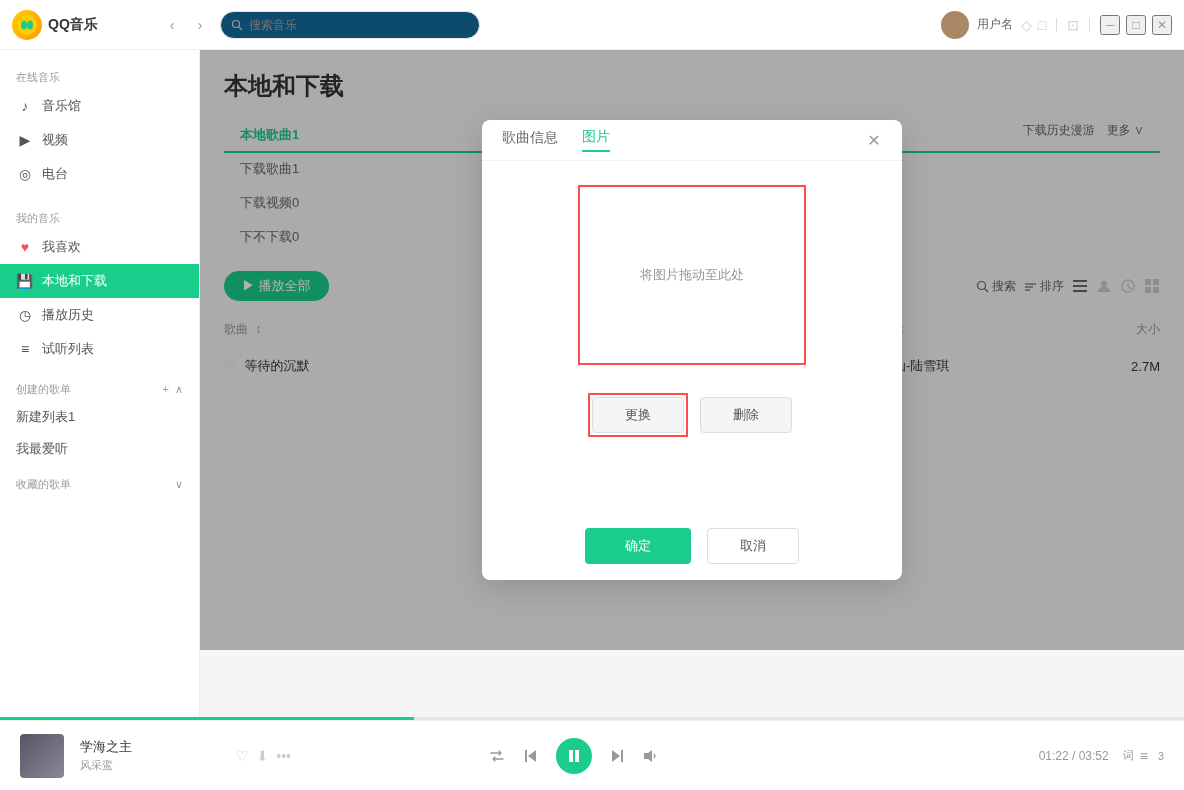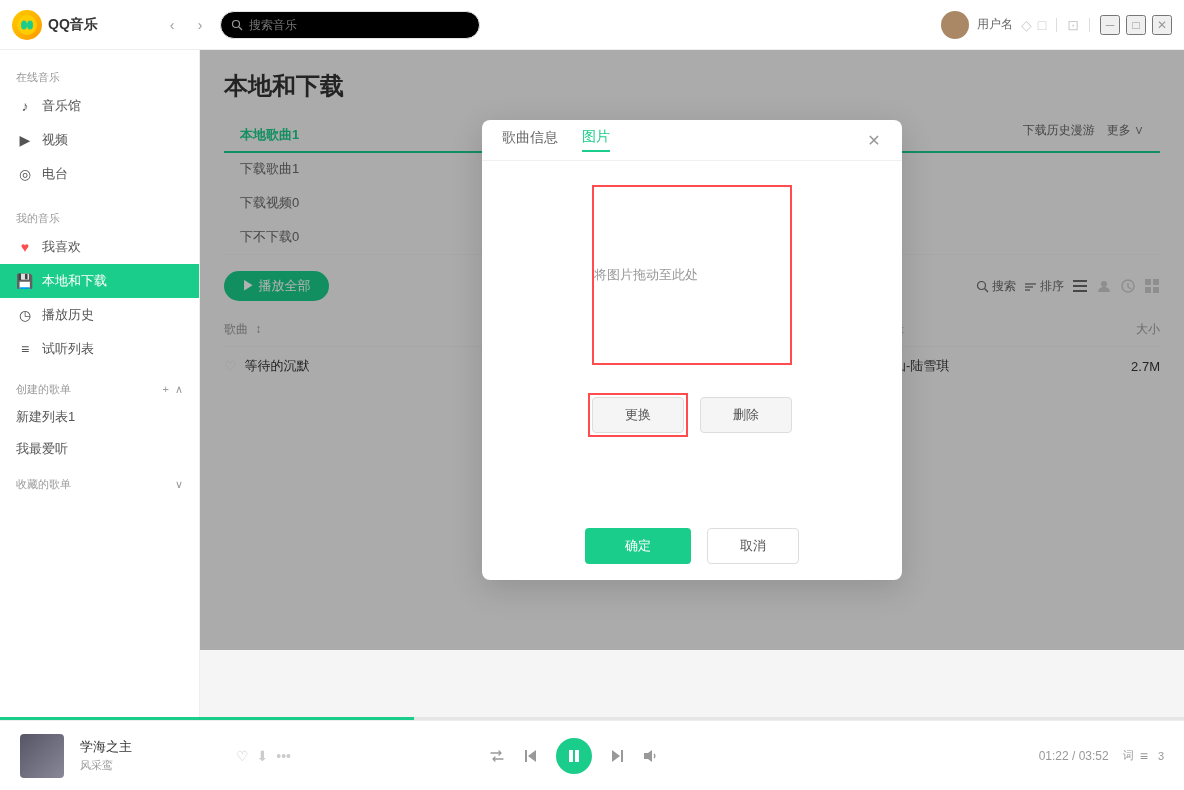--- a/index.html
+++ b/index.html
@@ -12,21 +12,21 @@
     .sidebar { width: 200px; background: #fff; border-right: 1px solid #eee; display: flex; flex-direction: column; padding: 12px 0; flex-shrink: 0; }
     .content { flex: 1; background: #f5f5f5; overflow: hidden; position: relative; }
     .bottombar { height: 70px; background: #fff; border-top: 1px solid #eee; display: flex; align-items: center; padding: 0 20px; gap: 16px; flex-shrink: 0; }
 
     
     .logo-area { display: flex; align-items: center; gap: 6px; width: 140px; }
     .logo-icon { width: 30px; height: 30px; background: linear-gradient(135deg, #ffcc00, #ff9900); border-radius: 50%; display: flex; align-items: center; justify-content: center; font-size: 12px; font-weight: bold; color: #fff; }
     .logo-text { font-size: 14px; font-weight: bold; color: #333; }
     .nav-btns { display: flex; gap: 4px; }
     .nav-btn { width: 24px; height: 24px; border: none; background: none; cursor: pointer; color: #999; font-size: 14px; display: flex; align-items: center; justify-content: center; }
-    .search-bar { flex: 1; max-width: 260px; height: 28px; background: #000000; border: 1px solid #e5e5e5; border-radius: 14px; display: flex; align-items: center; padding: 0 10px; gap: 6px; }
+    .search-bar { flex: 1; max-width: 260px; height: 28px; background: #0c4a6e; border: 1px solid #e5e5e5; border-radius: 14px; display: flex; align-items: center; padding: 0 10px; gap: 6px; }
     .search-bar input { border: none; background: transparent; font-size: 12px; color: #999; outline: none; flex: 1; }
     .titlebar-right { margin-left: auto; display: flex; align-items: center; gap: 8px; }
     .avatar { width: 28px; height: 28px; background: #ccc; border-radius: 50%; overflow: hidden; }
     .username { font-size: 12px; color: #666; }
     .titlebar-icons { display: flex; gap: 6px; align-items: center; color: #999; font-size: 13px; }
     .titlebar-btn { width: 20px; height: 20px; display: flex; align-items: center; justify-content: center; cursor: pointer; font-size: 12px; color: #999; }
     .titlebar-divider { width: 1px; height: 14px; background: #ddd; margin: 0 4px; }
 
     
     .sidebar-section-label { font-size: 11px; color: #999; padding: 8px 16px 4px; }
@@ -65,21 +65,21 @@
     .list-action-item { cursor: pointer; display: flex; align-items: center; gap: 3px; }
 
     
     .modal-overlay { position: absolute; top: 0; left: 0; right: 0; bottom: 70px; background: rgba(0,0,0,0.3); display: flex; align-items: center; justify-content: center; z-index: 100; }
     .modal { background: #fff; border-radius: 8px; width: 420px; min-height: 460px; box-shadow: 0 8px 32px rgba(0,0,0,0.15); display: flex; flex-direction: column; }
     .modal-header { display: flex; align-items: center; padding: 8px 20px; border-bottom: 1px solid #f0f0f0; position: relative; }
     .modal-tab { font-size: 14px; color: #666; margin-right: 24px; cursor: pointer; padding-bottom: 4px; }
     .modal-tab.active { color: #1bcd8b; border-bottom: 2px solid #1bcd8b; }
     .modal-close { position: absolute; right: 16px; top: 50%; transform: translateY(-50%); background: none; border: none; cursor: pointer; font-size: 16px; color: #999; width: 24px; height: 24px; display: flex; align-items: center; justify-content: center; }
     .modal-body { flex: 1; padding: 24px 20px; display: flex; flex-direction: column; align-items: center; gap: 24px; }
-    .image-drop-area { width: 200px; height: 180px; border: 2px solid #ff4d4f; display: flex; align-items: center; font-size: 13px; color: #999; cursor: pointer; }
+    .image-drop-area { width: 228px; height: 180px; border: 2px solid #ff4d4f; display: flex; align-items: center; justify-content: center; font-size: 13px; color: #999; cursor: pointer; }
     .modal-btn-row { display: flex; gap: 16px; margin-top: 8px; }
     .modal-btn { padding: 8px 32px; border-radius: 4px; border: 1px solid #ddd; background: #f5f5f5; font-size: 13px; color: #555; cursor: pointer; position: relative; }
     .modal-footer { display: flex; justify-content: center; gap: 16px; padding: 16px 20px; }
     .btn-confirm { background: #1bcd8b; color: #fff; border: none; border-radius: 4px; padding: 8px 40px; font-size: 13px; cursor: pointer; }
     .btn-cancel { background: #fff; color: #555; border: 1px solid #ddd; border-radius: 4px; padding: 8px 32px; font-size: 13px; cursor: pointer; }
 
     
     .album-thumb { width: 44px; height: 44px; border-radius: 4px; background: #888; overflow: hidden; flex-shrink: 0; }
     .track-info { display: flex; flex-direction: column; gap: 2px; min-width: 140px; }
     .track-name { font-size: 13px; color: #333; font-weight: 500; }

